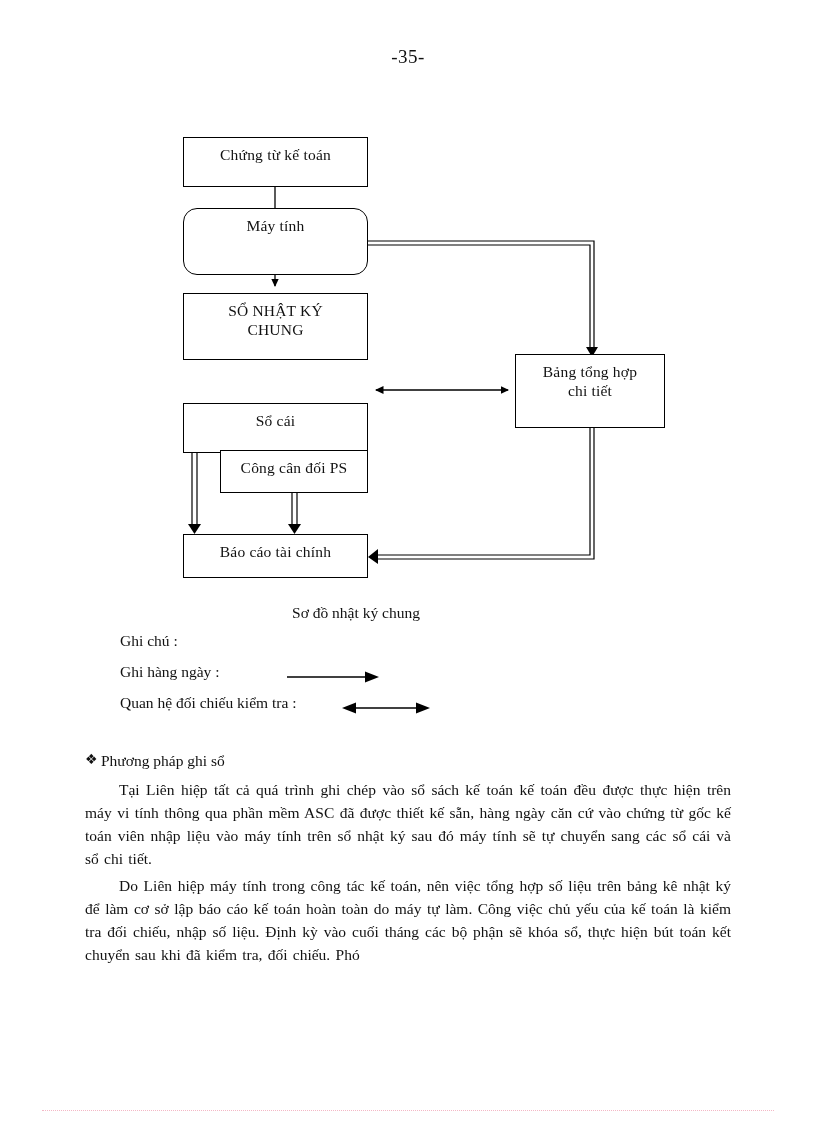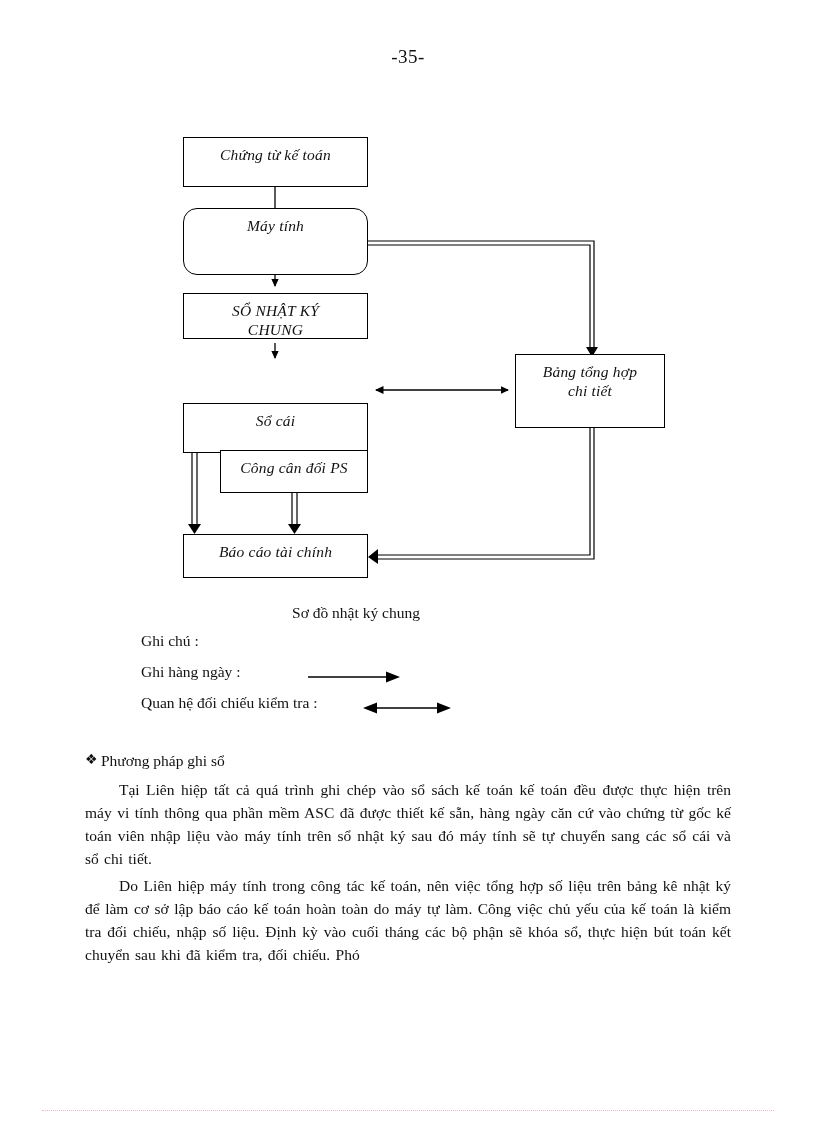--- a/index.html
+++ b/index.html
@@ -46,39 +46,38 @@
     display: flex;
     align-items: flex-start;
     justify-content: center;
     text-align: center;
     font-size: 15.5px;
     line-height: 1.25;
     padding-top: 7px;
     background: #fff;
     letter-spacing: 0.2px;
   }
-  .node-label { display: block; font-style: italic; }
+  .node-label { display: block; }
 
   
   .diagram-caption {
     position: absolute;
     left: 0;
     top: 604px;
     width: 712px;
     text-align: center;
     font-size: 15.5px;
   }
 
   
   #legend {
     position: absolute;
     left: 120px;
     top: 632px;
     width: 560px;
-    margin-left: 21px;
   }
   .legend-row {
     position: relative;
     height: 31px;
     font-size: 15.5px;
     white-space: nowrap;
   }
   .legend-text { display: inline-block; }
   .legend-arrow {
     position: absolute;
@@ -172,21 +171,21 @@
     </svg>
 
     <div class="node" style="left:183px; top:137px; width:185px; height:50px;">
       <span class="node-label">Chứng  từ kế toán</span>
     </div>
 
     <div class="node" style="left:183px; top:208px; width:185px; height:67px;border-radius:14px;">
       <span class="node-label">Máy tính</span>
     </div>
 
-    <div class="node" style="left:183px; top:293px; width:185px; height:46px; white-space:pre-line;">
+    <div class="node" style="left:183px; top:293px; width:185px; height:67px; white-space:pre-line;">
       <span class="node-label">SỔ NHẬT  KÝ
 CHUNG</span>
     </div>
 
     <div class="node" style="left:183px; top:365px; width:185px; height:50px;margin-top:38px;">
       <span class="node-label">Sổ cái</span>
     </div>
 
     <div class="node" style="left:220px; top:450px; width:148px; height:43px;">
       <span class="node-label">Công  cân đối PS</span>

